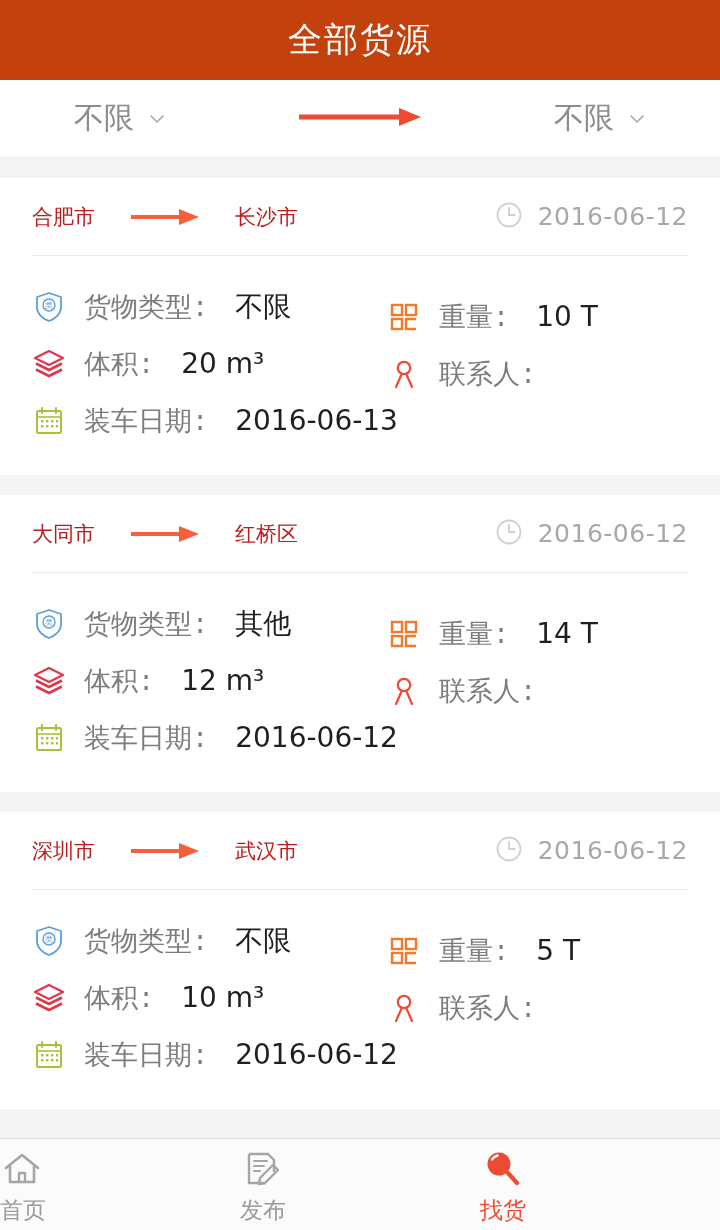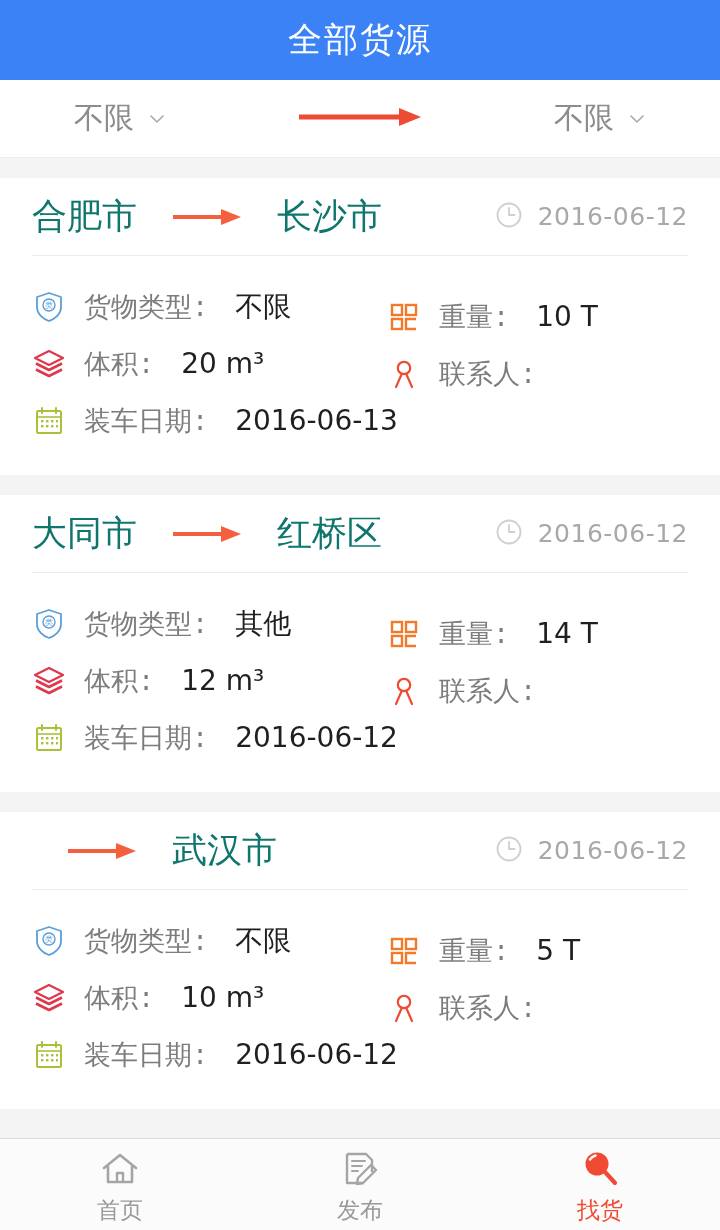--- a/index.html
+++ b/index.html
@@ -15,21 +15,21 @@
     height: 1230px;
     position: relative;
     background: #f4f4f4;
     display: flex;
     flex-direction: column;
   }
 
   
   .header {
     height: 80px;
-    background: #3b82f6;
+    background: #c2410c;
     color: #ffffff;
     display: flex;
     align-items: center;
     justify-content: center;
     flex: 0 0 80px;
   }
   .header-title {
     font-size: 34px;
     letter-spacing: 2px;
     font-weight: 400;
@@ -81,22 +81,22 @@
     background: #ffffff;
     padding: 0 32px;
   }
   .card-head {
     height: 78px;
     display: flex;
     align-items: center;
     border-bottom: 1px solid #ebebeb;
   }
   .city {
-    font-size: 35px;
-    color: #0f766e;
+    font-size: 21px;
+    color: #b91c1c;
     white-space: nowrap;
   }
   .route-arrow {
     margin: 0 34px;
     display: flex;
     align-items: center;
   }
   .head-spacer { flex: 1 1 auto; }
   .clock-wrap {
     display: flex;
@@ -160,21 +160,21 @@
     height: 92px;
     background: #fbfbfb;
     border-top: 1px solid #dcdcdc;
     display: flex;
     align-items: stretch;
   }
   .tab {
     flex: 1 1 0;
     display: flex;
     flex-direction: column;
-    align-items: center;
+    align-items: flex-start;
     justify-content: center;
     gap: 4px;
     padding-top: 4px;
   }
   .tab-icon {
     width: 44px;
     height: 44px;
     display: flex;
     align-items: center;
     justify-content: center;
@@ -409,20 +409,21 @@
                 </span>
     <span class="field-label">装车日期:</span>
     <span class="field-value">2016-06-12</span>
   </div>
       </div>
     </div>
   </div>
         <div class="gap"></div>
         <div class="card">
     <div class="card-head">
+      <span class="city">深圳市</span>
       <span class="route-arrow">
               <svg width="72" height="24" viewBox="0 0 72 24">
       <path d="M2 12 H56" stroke="#f4603e" stroke-width="4"></path>
       <path d="M50 4 L70 12 L50 20 Z" fill="#f4603e"></path>
     </svg>
             </span>
       <span class="city">武汉市</span>
       <span class="head-spacer"></span>
       <span class="clock-wrap">
         <span><svg width="30" height="30" viewBox="0 0 30 30">

